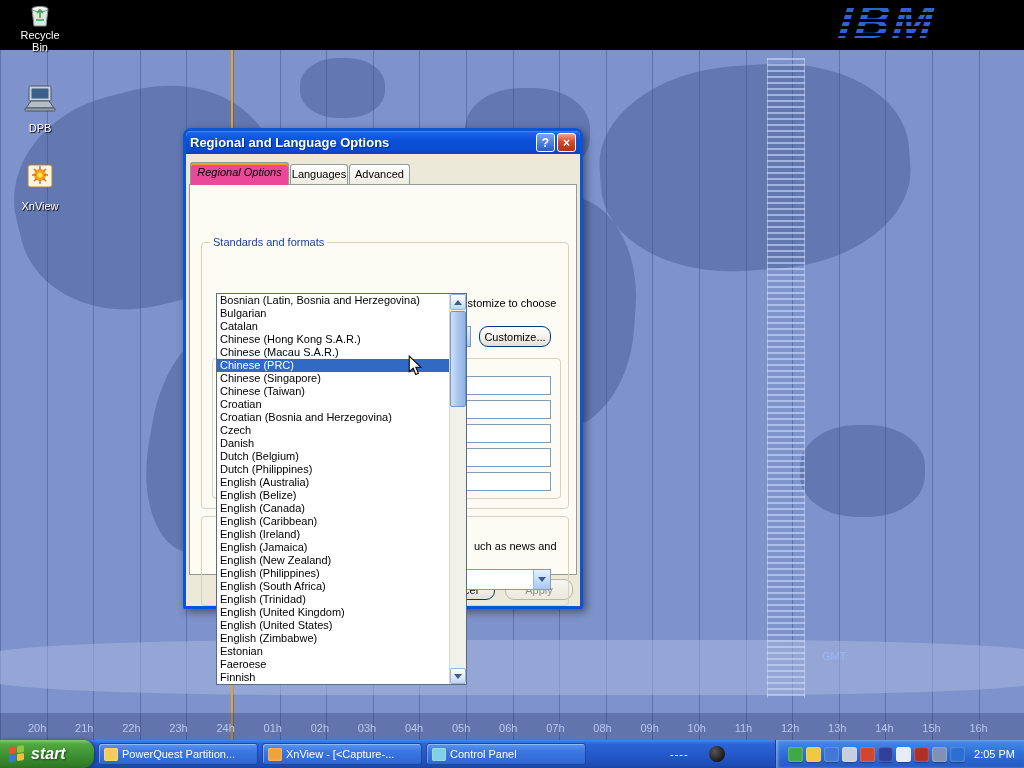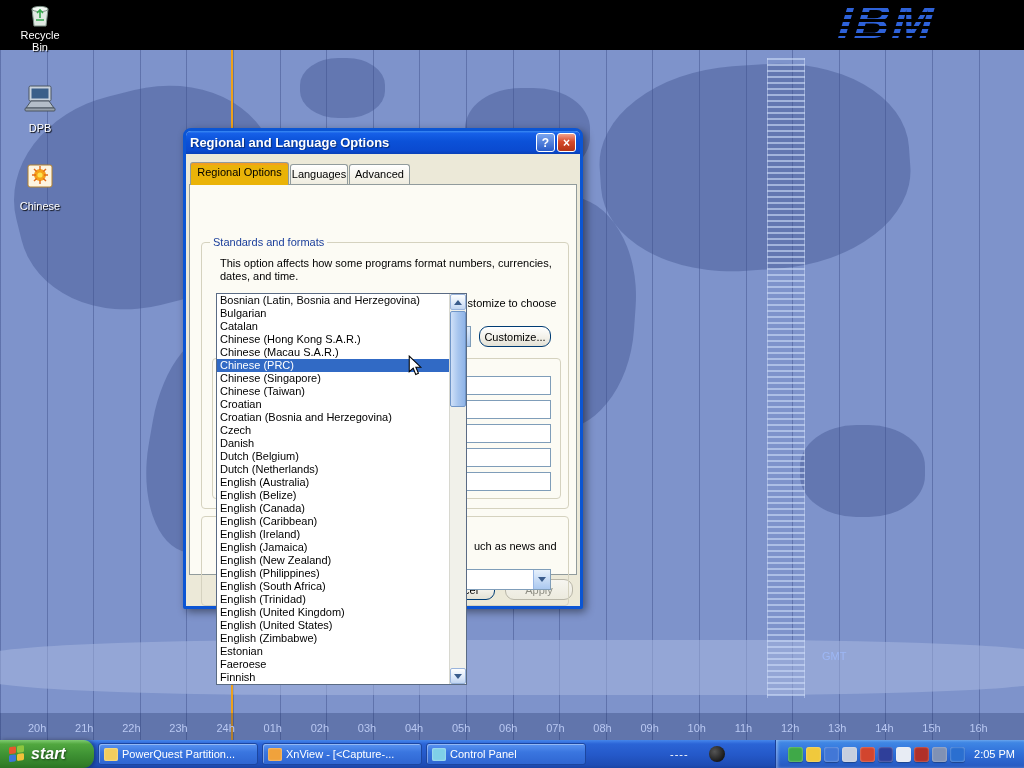--- a/index.html
+++ b/index.html
@@ -46,21 +46,21 @@
   .title { color:#fff; font-weight:bold; font-size:13px; text-shadow:1px 1px 1px rgba(0,0,0,.45);
     flex:1; white-space:nowrap; overflow:hidden; }
   .tb-btn { width:19px; height:19px; margin-left:2px; border-radius:3px; border:1px solid #fff;
     color:#fff; font-weight:bold; font-size:12px; display:flex; align-items:center; justify-content:center; cursor:default; }
   .tb-help { background:linear-gradient(180deg,#7ba5ee,#2a5cc8); }
   .tb-close { background:linear-gradient(180deg,#f2a28c,#d6492b 45%,#b33316); }
 
   .tab { position:absolute; border:1px solid #919b9c; border-bottom:none; border-radius:3px 3px 0 0;
     background:linear-gradient(180deg,#ffffff,#eeebdd); font-size:11px; text-align:center;
     padding-top:3px; z-index:2; cursor:default; }
-  .tab.active { background:#eab308; z-index:4; box-shadow:inset 0 2px 0 #f3a01e; }
+  .tab.active { background:#ec4899; z-index:4; box-shadow:inset 0 2px 0 #f3a01e;font-style:italic; }
   #tab1 { left:4px;  top:31px; width:99px;  height:23px; }
   #tab2 { left:104px; top:33px; width:58px; height:21px; }
   #tab3 { left:163px; top:33px; width:61px; height:21px; }
 
   .tabpage { position:absolute; left:3px; top:53px; width:388px; height:391px;
     background:#fcfbf4; border:1px solid #919b9c; z-index:3; }
 
   .group { position:absolute; border:1px solid #d5d2bf; border-radius:4px; }
   .group-title { position:absolute; left:8px; top:-7px; background:#fcfbf4; padding:0 3px; color:#1b3f9b; }
   #grp-standards { left:11px; top:57px; width:368px; height:267px; }
@@ -202,42 +202,41 @@
     </svg>
     <div class="d-lbl">DPB</div>
   </div>
   <div class="dicon" id="icon-xnview">
     <svg class="glyph" width="36" height="30" viewBox="0 0 36 30">
       <rect x="6" y="3" width="24" height="22" rx="2" fill="#fdf4e0" stroke="#b08030"></rect>
       <circle cx="18" cy="13" r="6" fill="#f5a018"></circle>
       <circle cx="18" cy="13" r="2.6" fill="#fde24a"></circle>
       <path d="M18 4 v4 M18 18 v4 M10 13 h4 M22 13 h4 M12 7 l2.6 2.6 M21.4 16.4 L24 19 M24 7 l-2.6 2.6 M14.6 16.4 L12 19" stroke="#e06818" stroke-width="1.4"></path>
     </svg>
-    <div class="d-lbl">Chinese</div>
+    <div class="d-lbl">XnView</div>
   </div>
 
   <div class="dialog">
     <div class="titlebar">
       <span class="title">Regional and Language Options</span>
       <span class="tb-btn tb-help">?</span>
       <span class="tb-btn tb-close">×</span>
     </div>
 
     <div class="tab active" id="tab1">Regional Options</div>
     <div class="tab" id="tab2">Languages</div>
     <div class="tab" id="tab3">Advanced</div>
 
     <div class="tabpage">
       <div class="group" id="grp-standards">
         <span class="group-title">Standards and formats</span>
       </div>
       <div class="group" id="grp-samples"></div>
       <div class="group" id="grp-location"></div>
 
-      <div class="body-text" id="txt-desc">This option affects how some programs format numbers, currencies, dates, and time.</div>
       <div class="body-text" id="txt-instr">Select an item to match its preferences, or click Customize to choose your own formats:</div>
 
       <div class="combo" id="combo-format">
         <span class="val">English (United States)</span>
         <span class="arrow">
             <span class="tri-dn"></span>
           </span>
       </div>
       <div class="xp-btn" id="btn-customize">Customize...</div>
 
@@ -268,21 +267,21 @@
         <div class="ddl-item">Chinese (Hong Kong S.A.R.)</div>
         <div class="ddl-item">Chinese (Macau S.A.R.)</div>
         <div class="ddl-item sel">Chinese (PRC)</div>
         <div class="ddl-item">Chinese (Singapore)</div>
         <div class="ddl-item">Chinese (Taiwan)</div>
         <div class="ddl-item">Croatian</div>
         <div class="ddl-item">Croatian (Bosnia and Herzegovina)</div>
         <div class="ddl-item">Czech</div>
         <div class="ddl-item">Danish</div>
         <div class="ddl-item">Dutch (Belgium)</div>
-        <div class="ddl-item">Dutch (Netherlands)</div>
+        <div class="ddl-item">Dutch (Philippines)</div>
         <div class="ddl-item">English (Australia)</div>
         <div class="ddl-item">English (Belize)</div>
         <div class="ddl-item">English (Canada)</div>
         <div class="ddl-item">English (Caribbean)</div>
         <div class="ddl-item">English (Ireland)</div>
         <div class="ddl-item">English (Jamaica)</div>
         <div class="ddl-item">English (New Zealand)</div>
         <div class="ddl-item">English (Philippines)</div>
         <div class="ddl-item">English (South Africa)</div>
         <div class="ddl-item">English (Trinidad)</div>

